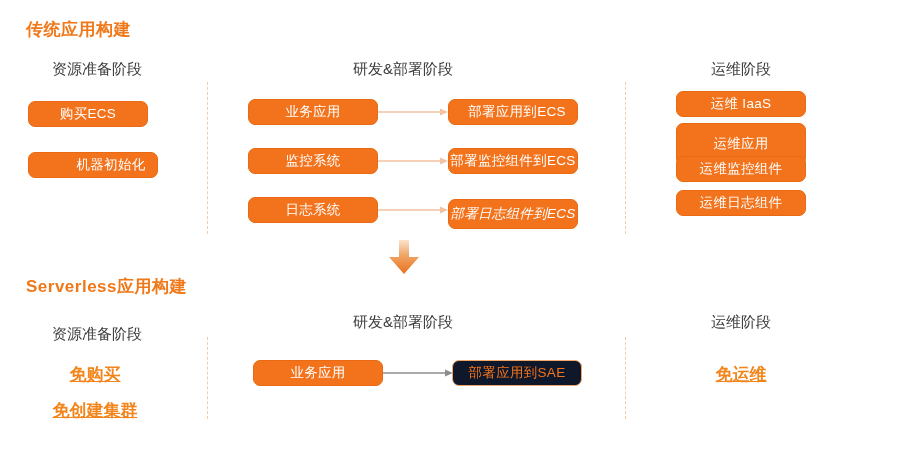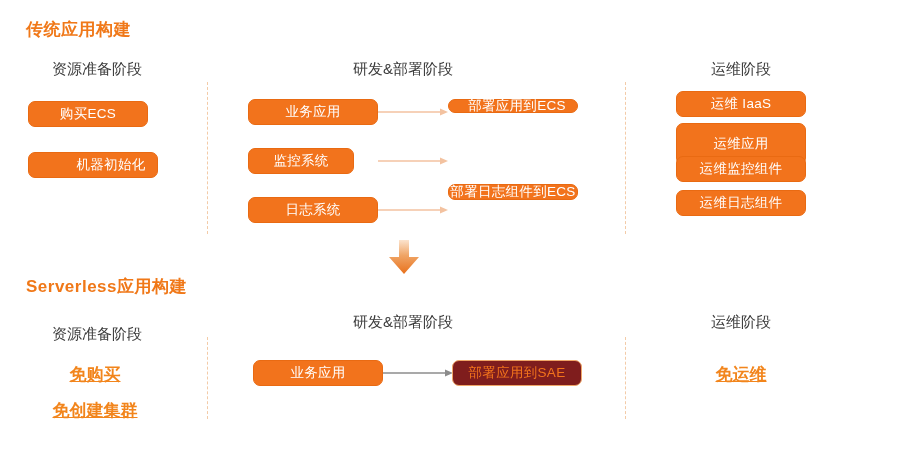--- a/index.html
+++ b/index.html
@@ -63,21 +63,21 @@
     align-items: center;
     justify-content: center;
     white-space: nowrap;
     letter-spacing: 0.3px;
   }
 
   
   .pill-outline {
     position: absolute;
     box-sizing: border-box;
-    background: #7f1d1d;
+    background: #0f172a;
     border: 1px solid #F0A769;
     border-radius: 7px;
     color: #F2731C;
     font-size: 13.5px;
     display: flex;
     align-items: center;
     justify-content: center;
     white-space: nowrap;
     letter-spacing: 0.3px;
   }
@@ -124,34 +124,35 @@
   <div class="col-header" style="left:661px; top:60px; width:160px;">运维阶段</div>
 
   <div class="pill" style="left:28px; top:101px; width:120px; height:26px;">购买ECS</div>
   <div class="pill" style="left:28px; top:152px; width:130px; height:26px;padding-left:36px;">机器初始化</div>
 
   <div class="pill" style="left:248px; top:99px; width:130px; height:26px;">业务应用</div>
   <svg class="connector" style="left:378px; top:107px; width:72px; height:10px;" viewBox="0 0 72 10">
     <line x1="0" y1="5" x2="62" y2="5" stroke="#F3C2A0" stroke-width="1.6"></line>
     <polygon points="62,1.6 70,5 62,8.4" fill="#F3C2A0"></polygon>
   </svg>
-  <div class="pill" style="left:448px; top:99px; width:130px; height:14px;padding-left:8px;">部署应用到ECS</div>
+  <div class="pill" style="left:448px; top:99px; width:130px; height:26px;padding-left:8px;">部署应用到ECS</div>
 
-  <div class="pill" style="left:248px; top:148px; width:106px; height:26px;">监控系统</div>
+  <div class="pill" style="left:248px; top:148px; width:130px; height:26px;">监控系统</div>
   <svg class="connector" style="left:378px; top:156px; width:72px; height:10px;" viewBox="0 0 72 10">
     <line x1="0" y1="5" x2="62" y2="5" stroke="#F3C2A0" stroke-width="1.6"></line>
     <polygon points="62,1.6 70,5 62,8.4" fill="#F3C2A0"></polygon>
   </svg>
+  <div class="pill" style="left:448px; top:148px; width:130px; height:26px;">部署监控组件到ECS</div>
 
   <div class="pill" style="left:248px; top:197px; width:130px; height:26px;">日志系统</div>
   <svg class="connector" style="left:378px; top:205px; width:72px; height:10px;" viewBox="0 0 72 10">
     <line x1="0" y1="5" x2="62" y2="5" stroke="#F3C2A0" stroke-width="1.6"></line>
     <polygon points="62,1.6 70,5 62,8.4" fill="#F3C2A0"></polygon>
   </svg>
-  <div class="pill" style="left:448px; top:184px; width:130px; height:16px;">部署日志组件到ECS</div>
+  <div class="pill" style="left:448px; top:199px; width:130px; height:30px;font-style:italic;">部署日志组件到ECS</div>
 
   <div class="pill" style="left:676px; top:91px; width:130px; height:26px;">运维 IaaS</div>
   <div class="pill" style="left:676px; top:123px; width:130px; height:42px;">运维应用</div>
   <div class="pill" style="left:676px; top:156px; width:130px; height:26px;">运维监控组件</div>
   <div class="pill" style="left:676px; top:190px; width:130px; height:26px;">运维日志组件</div>
 
   <svg class="big-arrow" viewBox="0 0 32 34">
     <defs>
       <linearGradient id="arrGrad" x1="0" y1="0" x2="0" y2="1">
         <stop offset="0%" stop-color="#FBE3CD"></stop>

